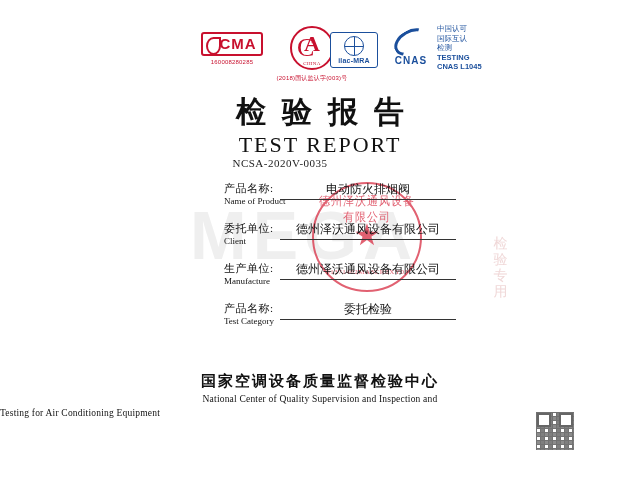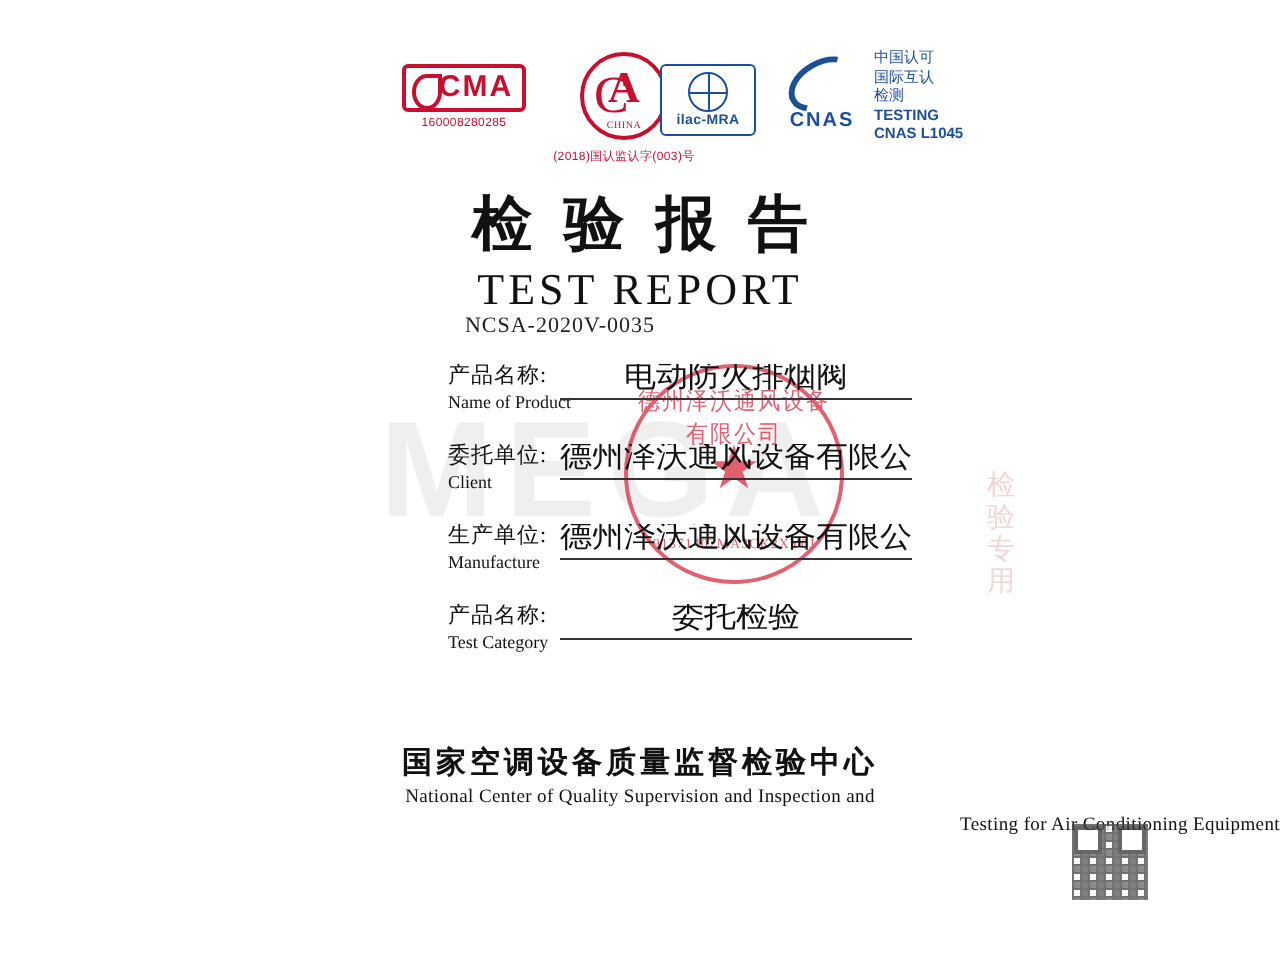--- a/index.html
+++ b/index.html
@@ -274,21 +274,21 @@
     font-size: 9px;
     color: #111111;
   }
   .field-value {
     position: absolute;
     left: 74px;
     top: 0;
     width: 176px;
     text-align: center;
     font-family: "Liberation Serif", serif;
-    font-size: 16px;
+    font-size: 12px;
     color: #111111;
     padding-bottom: 3px;
     border-bottom: 1px solid #333333;
     line-height: 14px;
     white-space: nowrap;
     overflow: hidden;
   }
 
   
   .footer-cn {
@@ -312,21 +312,21 @@
     font-family: "Liberation Serif", serif;
     font-size: 9.5px;
     letter-spacing: 0.2px;
     color: #111111;
   }
   .footer-en2 {
     position: absolute;
     top: 408px;
     left: 0;
     width: 640px;
-    text-align: right;
+    text-align: left;
     font-family: "Liberation Serif", serif;
     font-size: 9.5px;
     letter-spacing: 0.2px;
     color: #111111;
   }
 
   
   .wm-mega {
     position: absolute;
     left: 190px;

